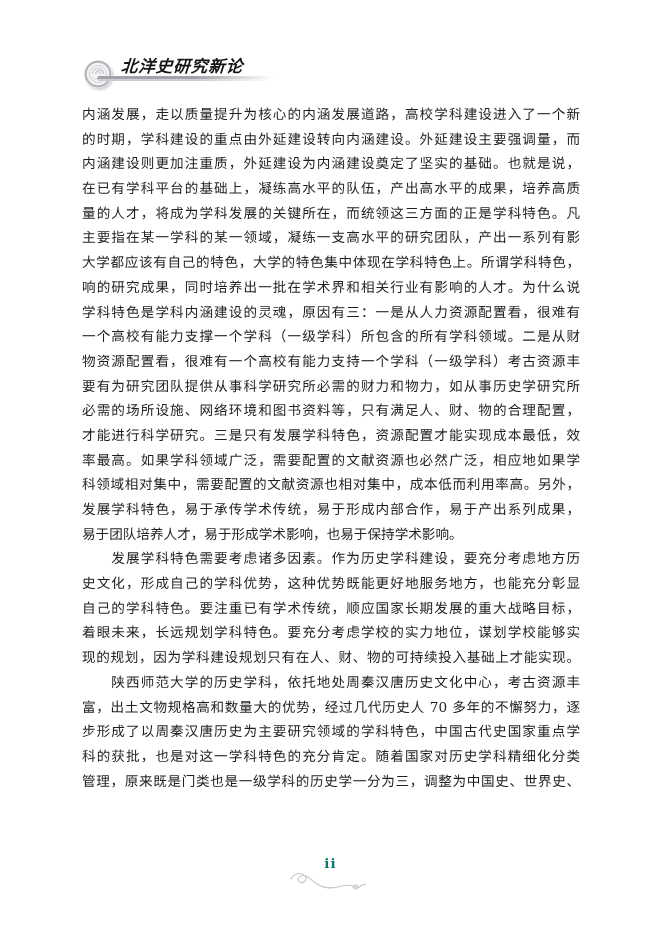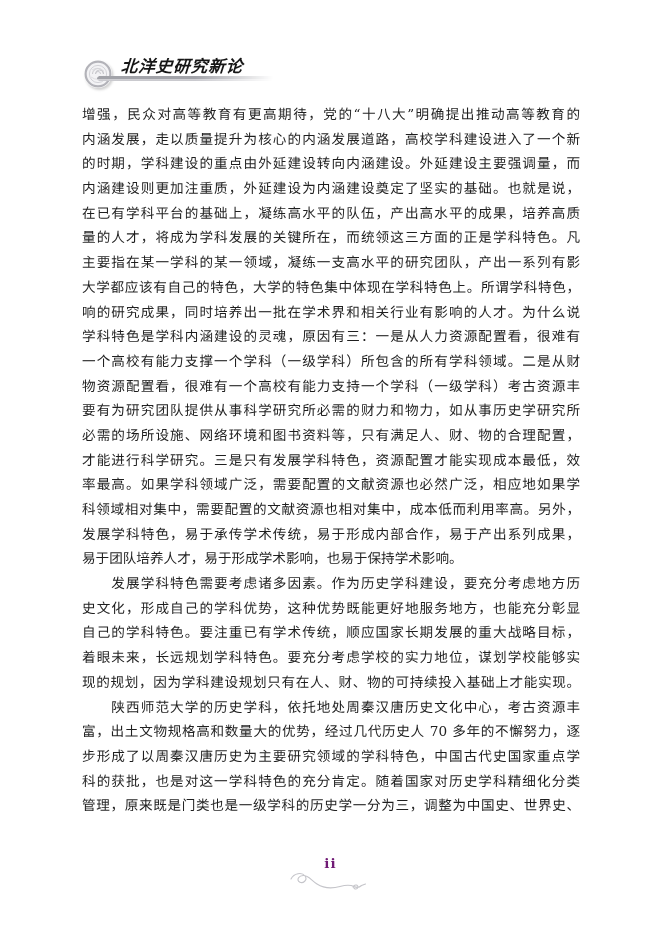--- a/index.html
+++ b/index.html
@@ -47,21 +47,21 @@
   }
   .tline.noj{
     text-align:right;
     text-align-last:left;
   }
   
   .page-number{
     position:absolute;left:0;top:855px;width:661px;
     text-align:center;
     font-size:13.5px;font-weight:bold;letter-spacing:1px;
-    color:#701a75;
+    color:#0f766e;
   }
   .flourish{
     position:absolute;left:287px;top:871px;width:84px;height:24px;
   }
 </style>
 </head>
 <body>
 
 <div class="page">
 
@@ -73,21 +73,20 @@
       <path d="M8,10 q6,-4 12,1 M7,17 q7,5 13,-1" fill="none" stroke="#d8d8dc" stroke-width="0.8"></path>
     </svg>
   </div>
 
   <div class="book-title">北洋史研究新论</div>
 
   <div class="header-rule"></div>
 
   <main class="body-text">
       <div>
-        <div class="tline">增强，民众对高等教育有更高期待，党的“十八大”明确提出推动高等教育的</div>
         <div class="tline">内涵发展，走以质量提升为核心的内涵发展道路，高校学科建设进入了一个新</div>
         <div class="tline">的时期，学科建设的重点由外延建设转向内涵建设。外延建设主要强调量，而</div>
         <div class="tline">内涵建设则更加注重质，外延建设为内涵建设奠定了坚实的基础。也就是说，</div>
         <div class="tline">在已有学科平台的基础上，凝练高水平的队伍，产出高水平的成果，培养高质</div>
         <div class="tline">量的人才，将成为学科发展的关键所在，而统领这三方面的正是学科特色。凡</div>
         <div class="tline">主要指在某一学科的某一领域，凝练一支高水平的研究团队，产出一系列有影</div>
         <div class="tline">大学都应该有自己的特色，大学的特色集中体现在学科特色上。所谓学科特色，</div>
         <div class="tline">响的研究成果，同时培养出一批在学术界和相关行业有影响的人才。为什么说</div>
         <div class="tline">学科特色是学科内涵建设的灵魂，原因有三：一是从人力资源配置看，很难有</div>
         <div class="tline">一个高校有能力支撑一个学科（一级学科）所包含的所有学科领域。二是从财</div>

